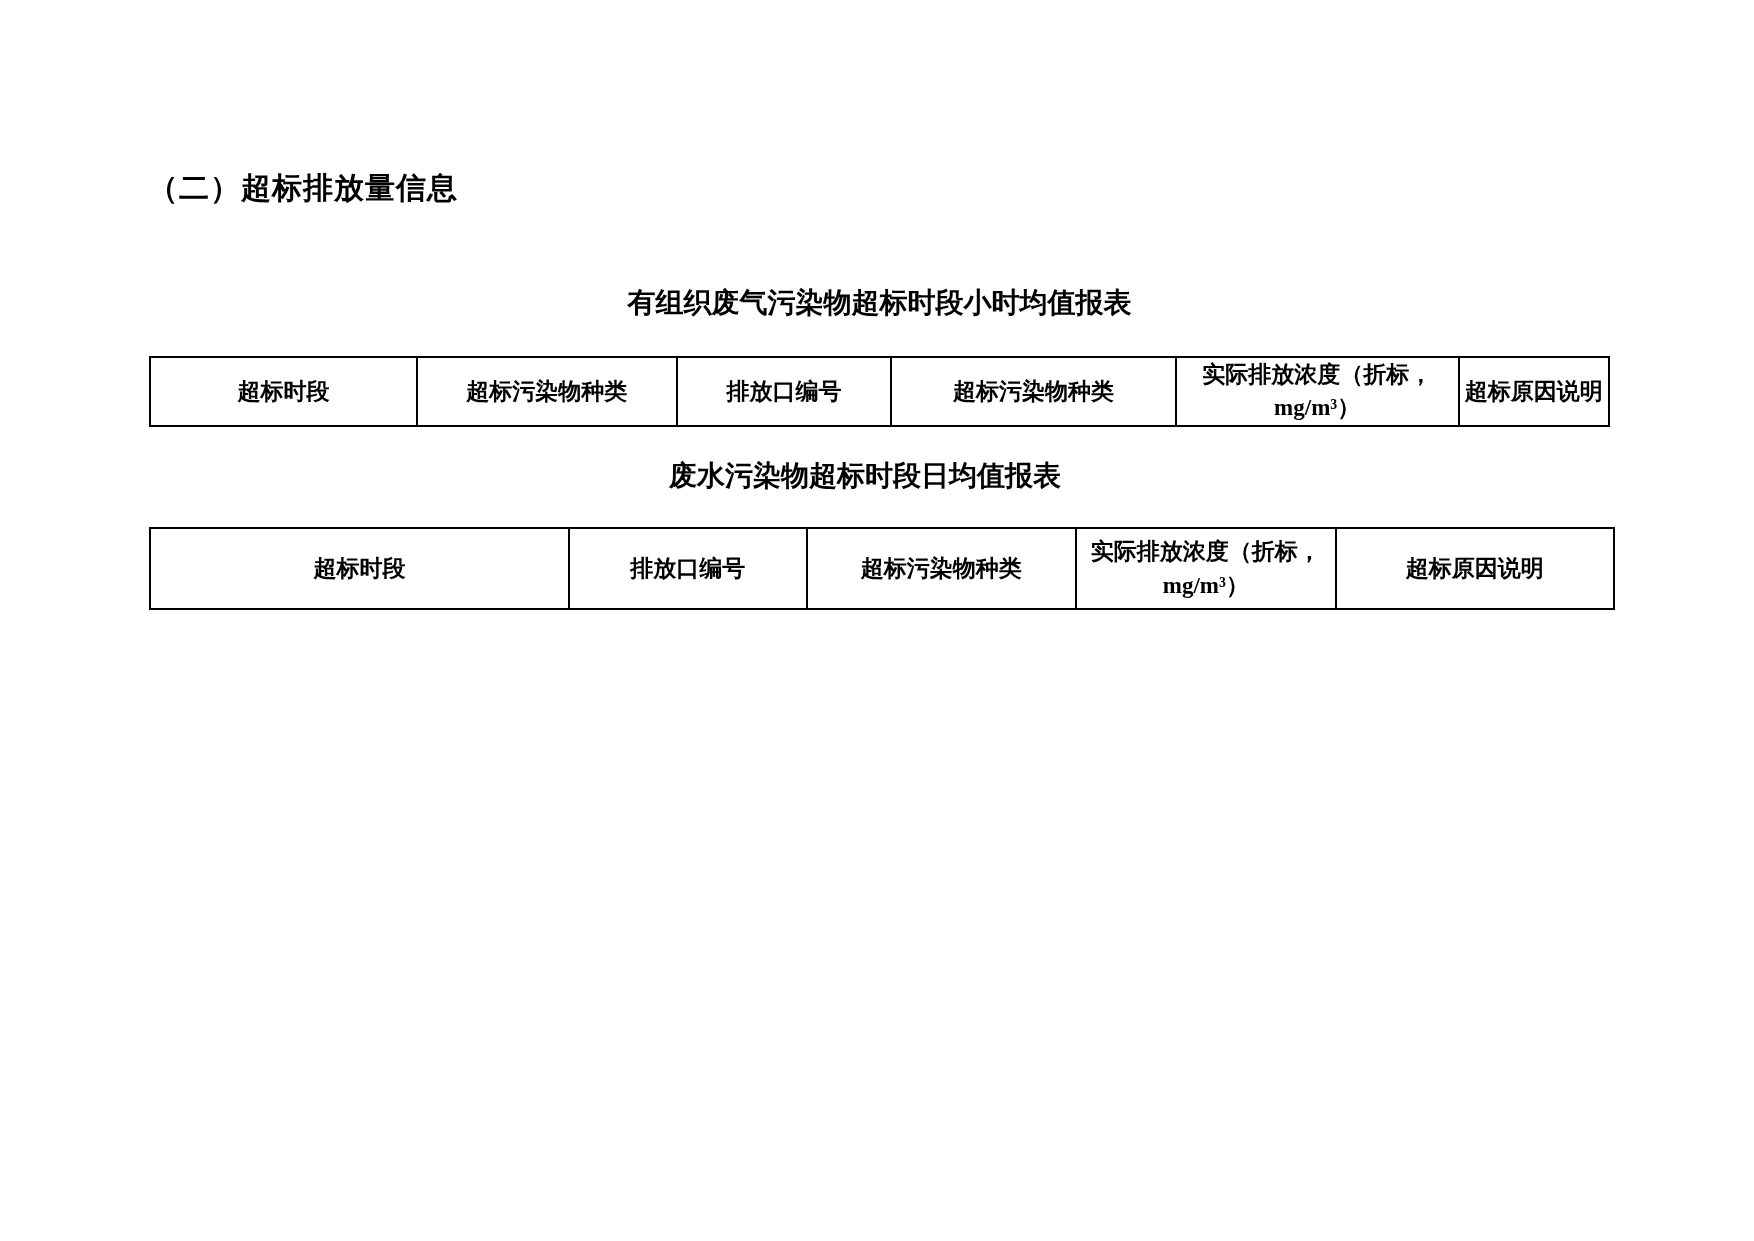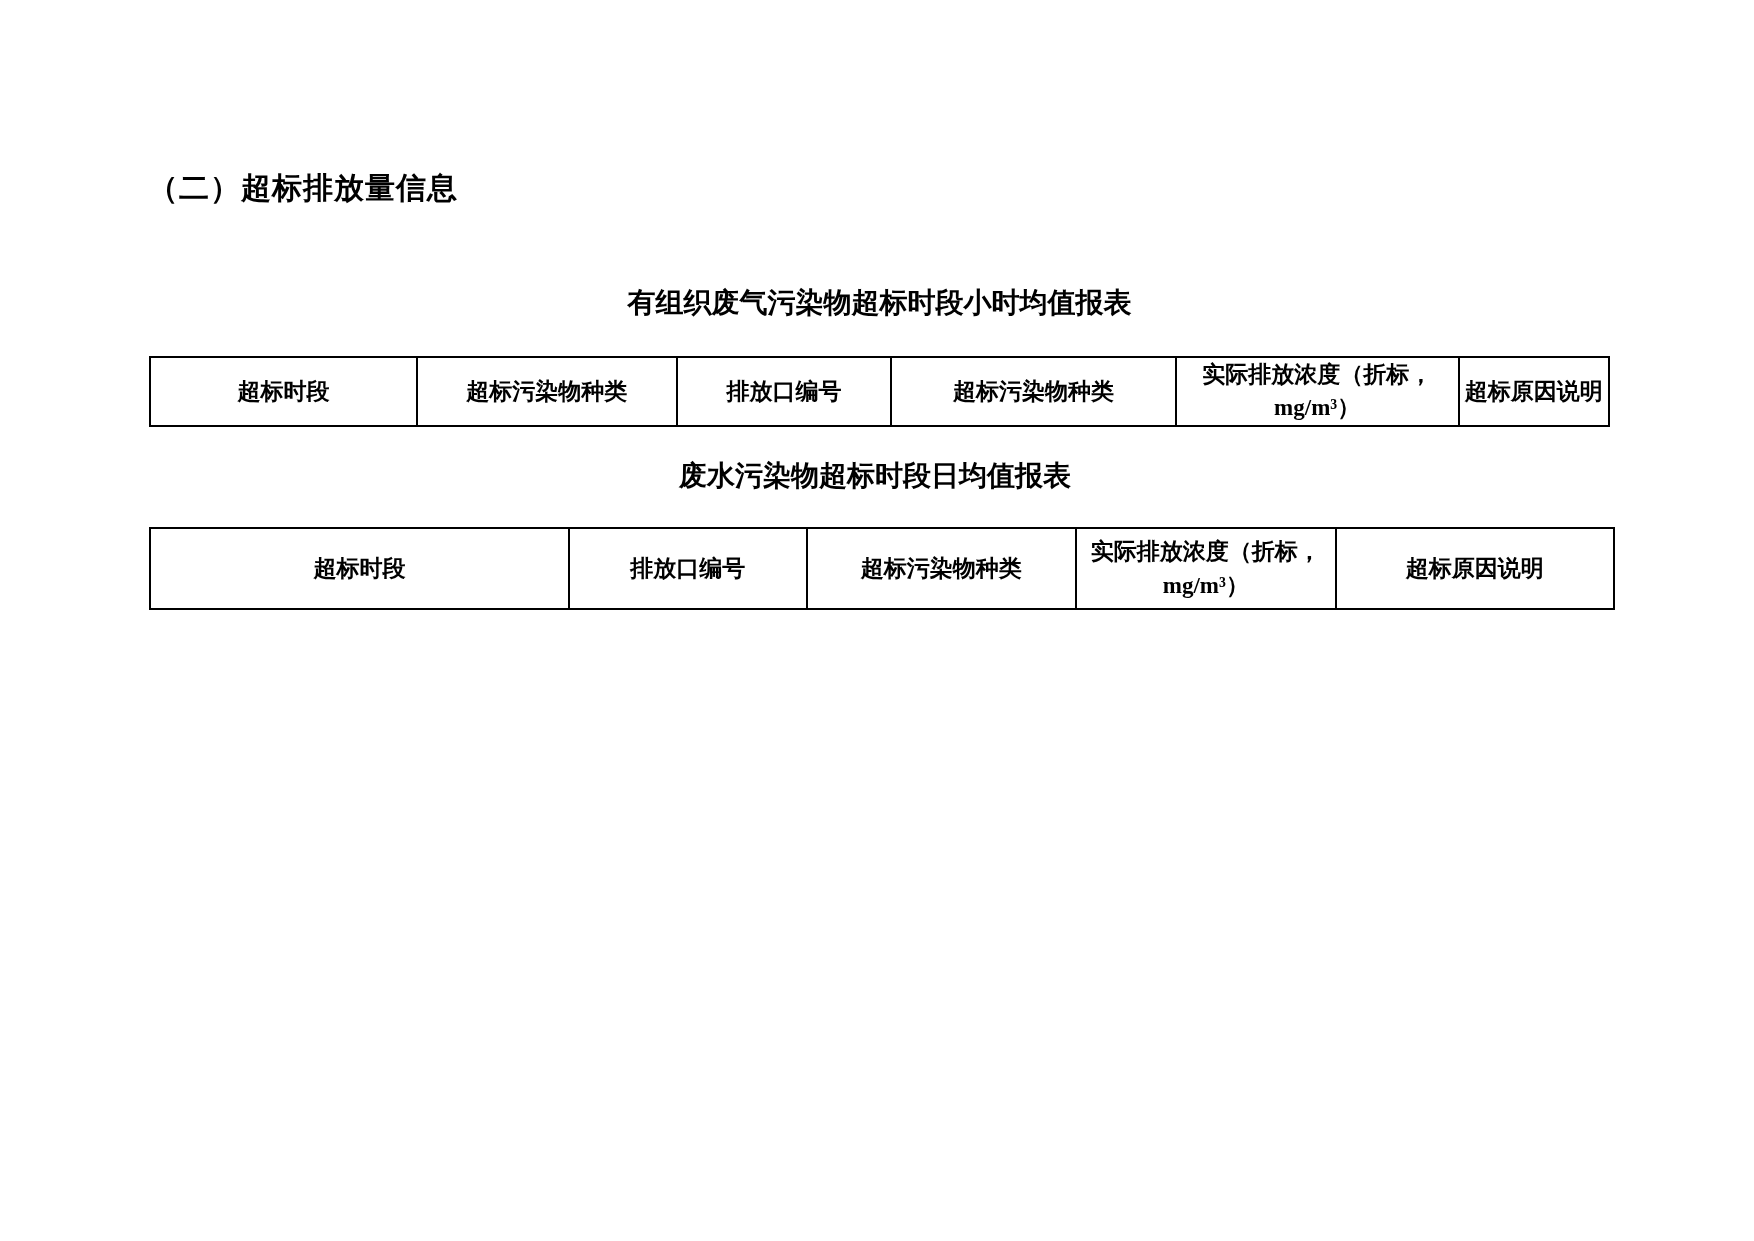--- a/index.html
+++ b/index.html
@@ -25,21 +25,21 @@
     white-space: nowrap;
   }
   .table-title {
     position: absolute;
     text-align: center;
     font-size: 28px;
     font-weight: bold;
     white-space: nowrap;
   }
   .title1 { left: 149px; width: 1461px; top: 284px; }
-  .title2 { left: 142px; width: 1466px; top: 457px; }
+  .title2 { left: 132px; width: 1466px; top: 457px; }
   table.report-table {
     position: absolute;
     border-collapse: collapse;
     table-layout: fixed;
     border: 2px solid #6d28d9;
   }
   table.report-table th {
     border: 2px solid #000000;
     font-size: 23px;
     font-weight: bold;

